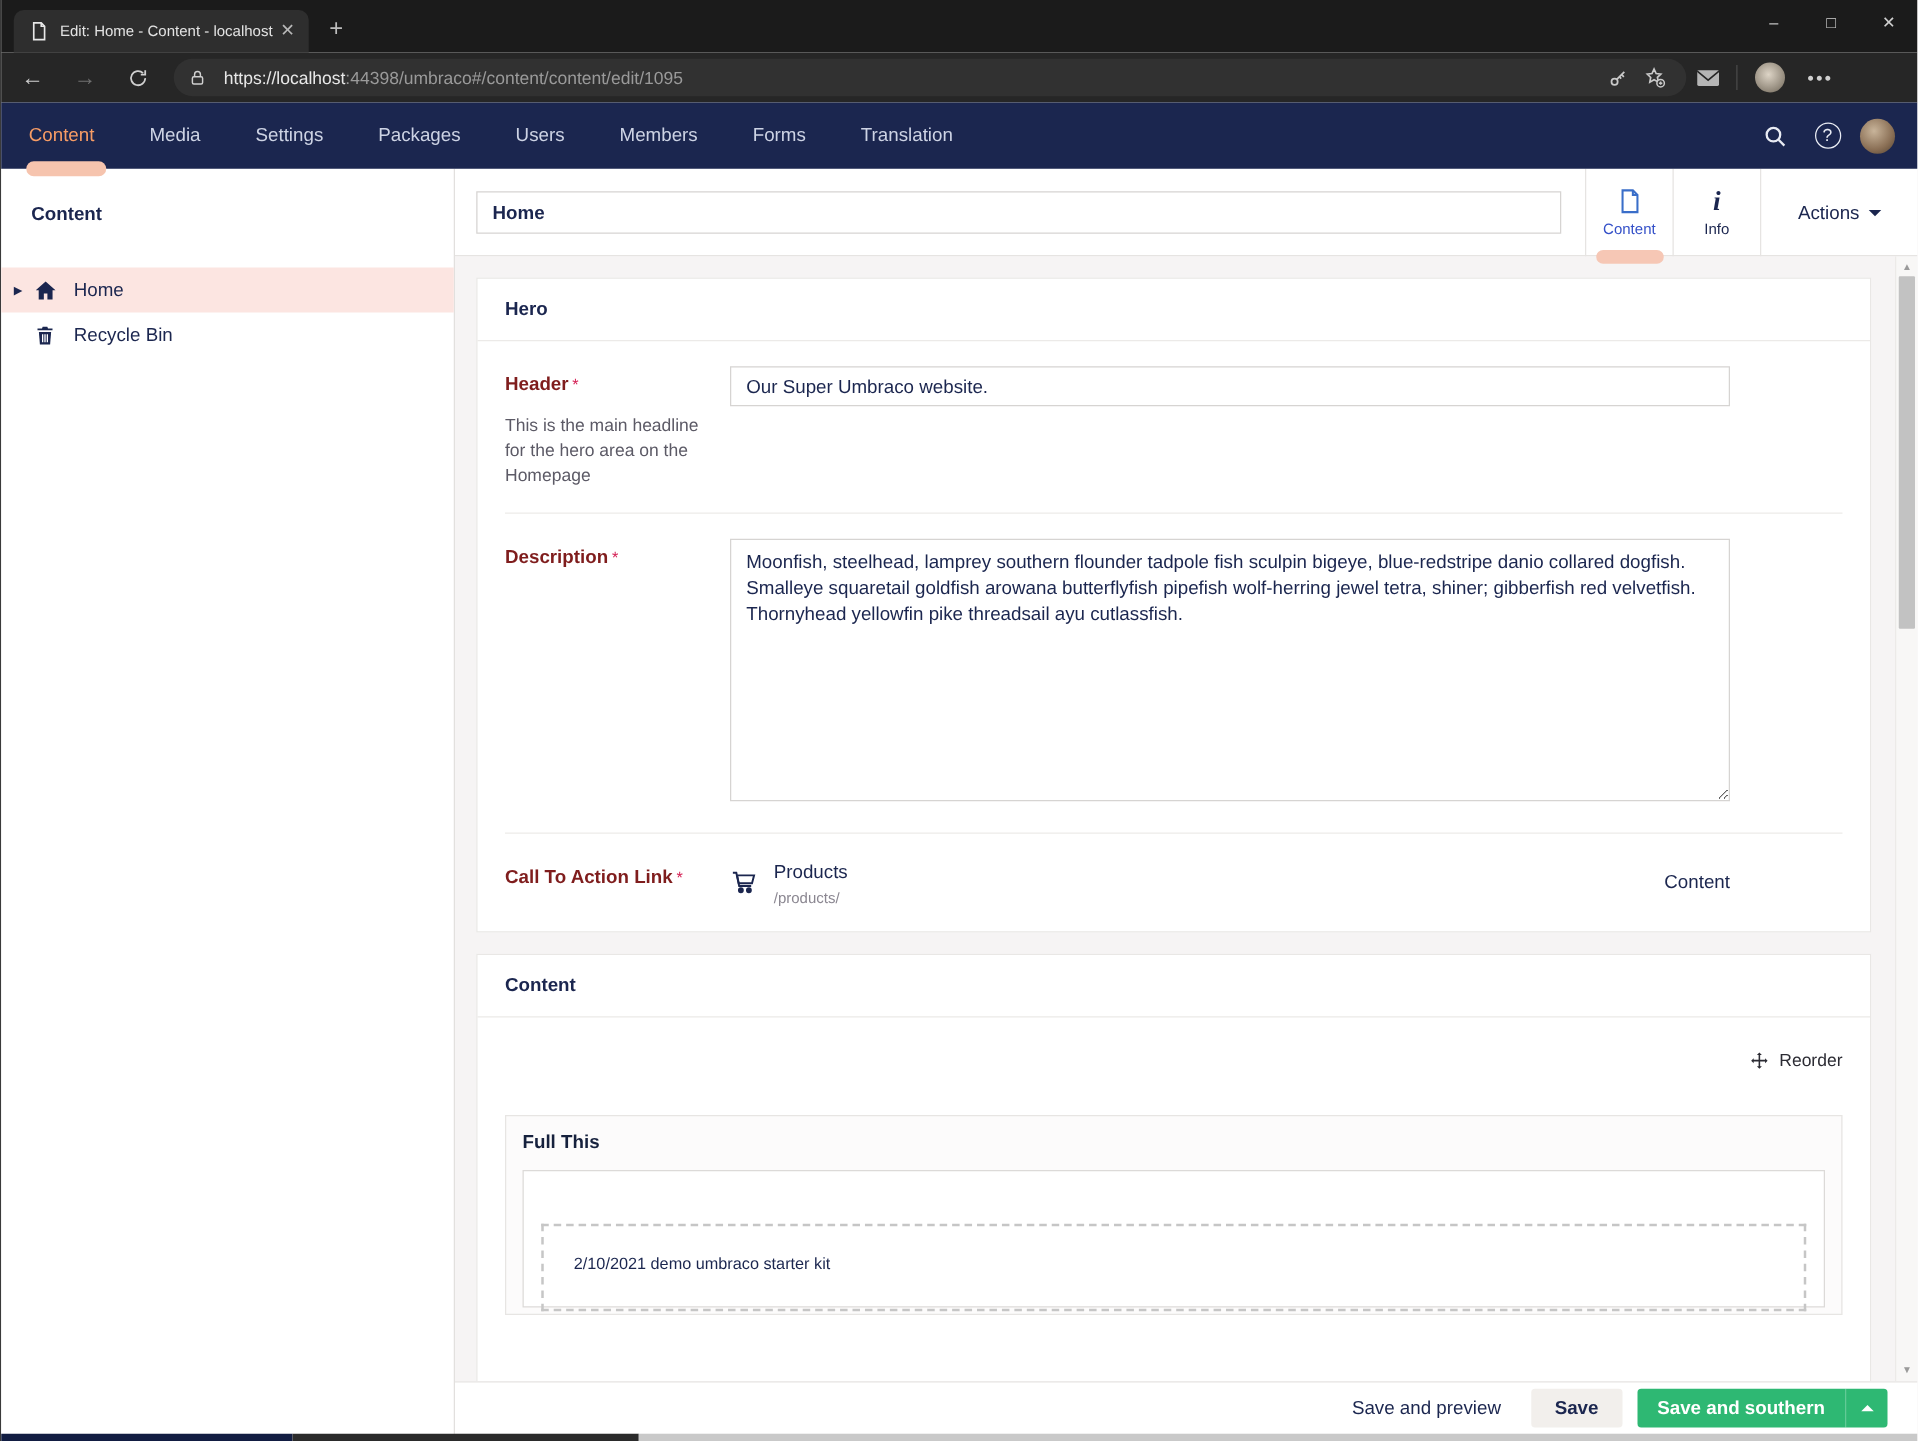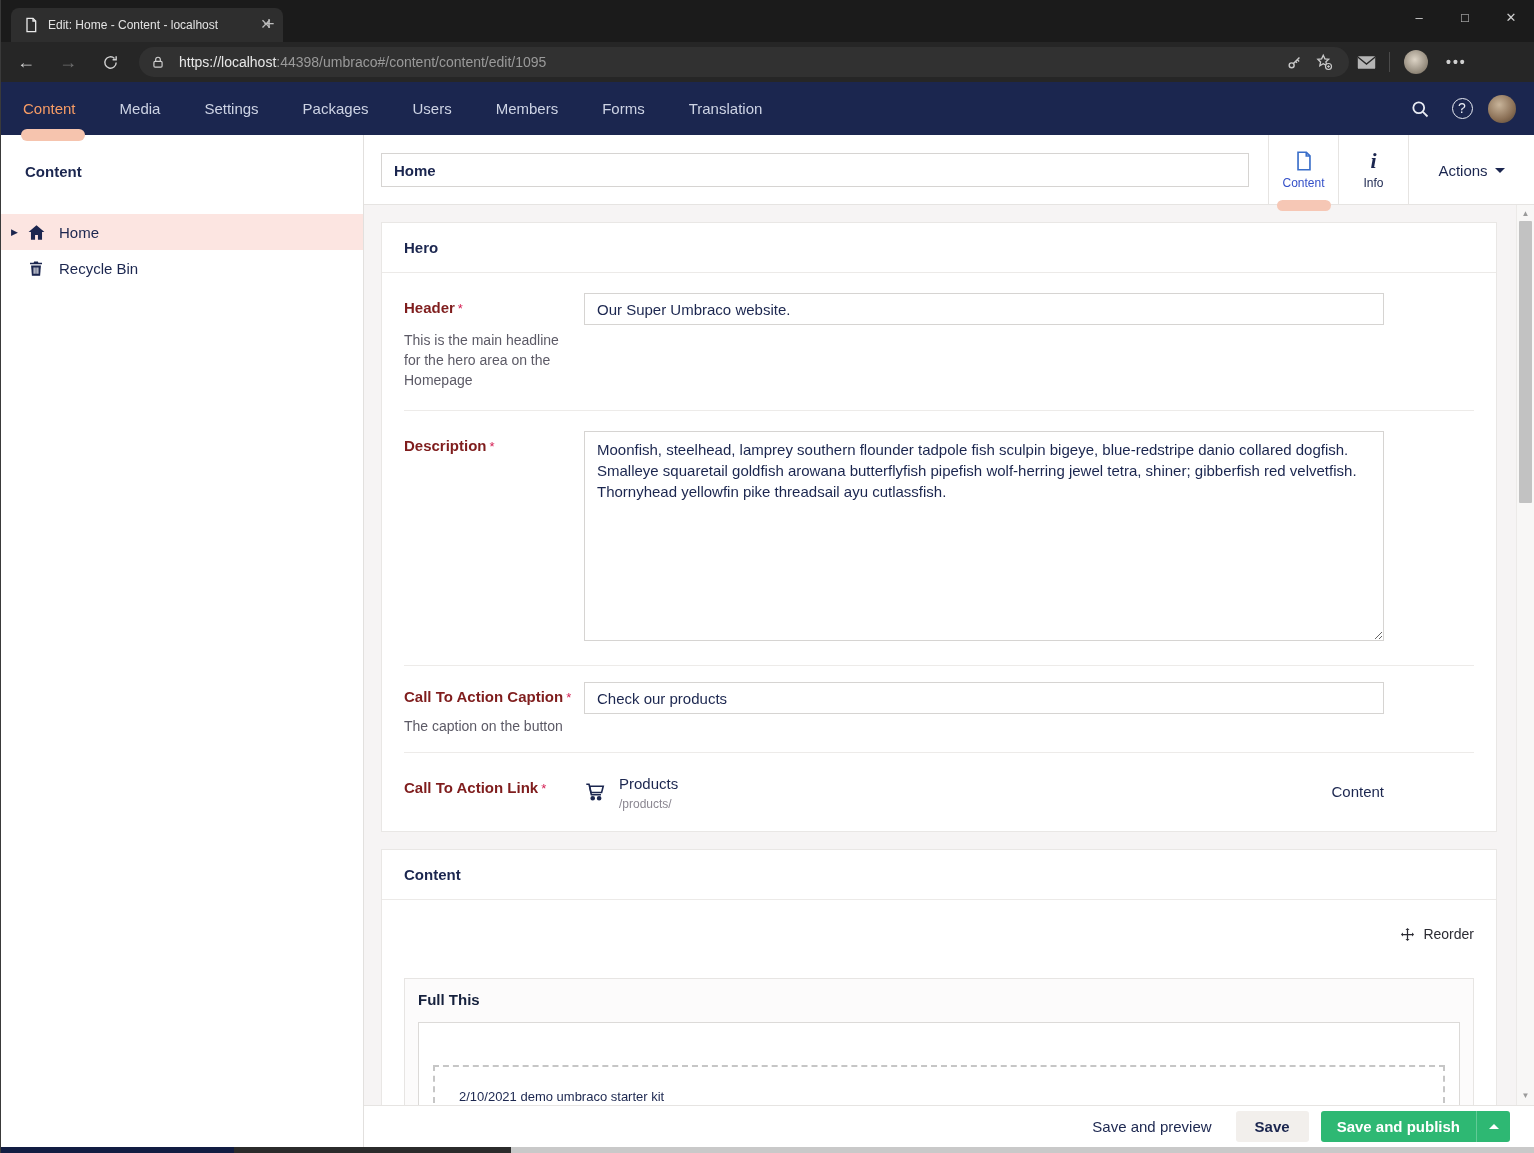--- a/index.html
+++ b/index.html
@@ -2,21 +2,21 @@
 <html><head>
 <meta charset="utf-8">
 <style>
   * { margin:0; padding:0; box-sizing:border-box; }
   html,body { width:1534px; height:1153px; overflow:hidden; }
   body { font-family:"Liberation Sans", sans-serif; position:relative; background:#fff; }
   .page { position:absolute; inset:0; border-left:1px solid #3a3a3a; }
 
   
   .tabbar { position:absolute; left:0; top:0; right:0; height:42px; background:#1b1b1b; }
-  .btab { position:absolute; left:10px; top:8px; width:272px; height:34px; background:#2e2e2e;
+  .btab { position:absolute; left:10px; top:8px; width:236px; height:34px; background:#2e2e2e;
           border-radius:8px 8px 0 0; display:flex; align-items:center; padding:0 8px 0 12px; }
   .btab-title { color:#e3e3e3; font-size:12px; flex:1; white-space:nowrap; overflow:hidden; margin-left:9px; }
   .btab-close { color:#b8b8b8; font-size:14px; width:18px; height:18px; line-height:17px; text-align:center; border-radius:4px; }
   .newtab { position:absolute; left:256px; top:13px; color:#bdbdbd; font-size:19px; width:24px; height:24px; line-height:22px; text-align:center; }
   .wincontrols { position:absolute; right:0; top:0; height:34px; display:flex; }
   .winbtn { width:46px; height:34px; color:#cfcfcf; font-size:13px; display:flex; align-items:center; justify-content:center; }
   .toolbar { position:absolute; left:0; top:42px; right:0; height:40px; background:#262626; display:flex; align-items:center; }
   .navbtn { color:#cfcfcf; width:34px; height:30px; display:flex; align-items:center; justify-content:center; font-size:18px; margin-left:8px; }
   .navbtn.fwd { color:#707070; }
   .urlpill { height:30px; background:#313131; border-radius:15px; margin-left:12px; width:1210px;
@@ -302,29 +302,20 @@
 
             <div class="prop">
               <div class="prop-label-col">
                 <div><span class="prop-label">Description</span><span class="req">*</span></div>
               </div>
               <div class="prop-ctrl">
                 <textarea class="textarea" style="">Moonfish, steelhead, lamprey southern flounder tadpole fish sculpin bigeye, blue-redstripe danio collared dogfish. Smalleye squaretail goldfish arowana butterflyfish pipefish wolf-herring jewel tetra, shiner; gibberfish red velvetfish. Thornyhead yellowfin pike threadsail ayu cutlassfish.</textarea>
               </div>
             </div>
 
-            <div class="prop" style="padding:16px 0;">
-              <div class="prop-label-col">
-                <div><span class="prop-label">Call To Action Caption</span><span class="req">*</span></div>
-                <div class="prop-help tight">The caption on the button</div>
-              </div>
-              <div class="prop-ctrl">
-                <input class="text-input" type="text" value="Check our products" style="">
-              </div>
-            </div>
 
             <div class="prop">
               <div class="prop-label-col">
                 <div><span class="prop-label">Call To Action Link</span><span class="req">*</span></div>
               </div>
               <div class="prop-ctrl linkrow">
                 <span class="cart-icon">
                   <svg width="22" height="22" viewBox="0 0 24 24" fill="none" stroke="currentColor" stroke-width="1.7">
                     <path d="M2.5 3.5h3L8 15h10.5"></path>
                       <path d="M6.2 5.8h14.8l-1.8 6.8H7.6z"></path>
@@ -371,21 +362,21 @@
       <div class="vscroll">
         <div class="vs-arrow" style="top:2px;">▲</div>
         <div class="vs-thumb"></div>
         <div class="vs-arrow" style="bottom:2px;">▼</div>
       </div>
 
       <div class="footer">
         <span class="saveprev">Save and preview</span>
         <button class="savebtn">Save</button>
         <div class="pubbtn">
-          <span class="pubbtn-label">Save and publish</span>
+          <span class="pubbtn-label">Save and southern</span>
           <span class="pubbtn-caretzone">
               <span class="caret-up"></span>
             </span>
         </div>
       </div>
 
     </div>
   </div>
 
   <div class="bottom-strip">

